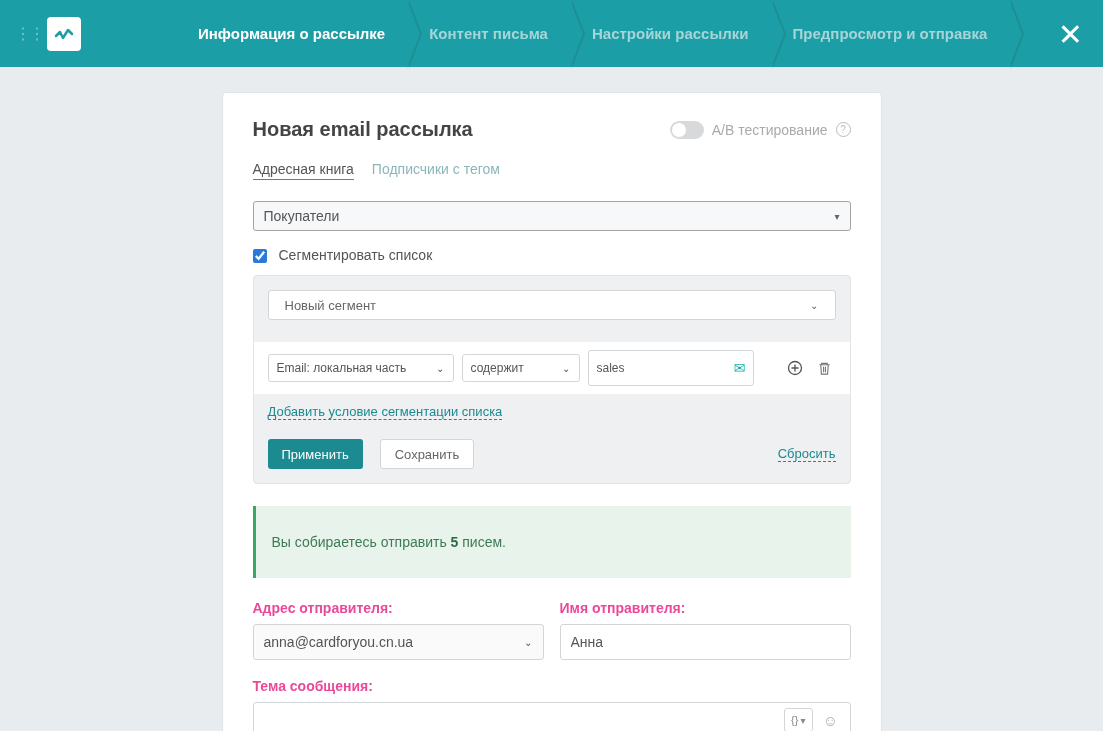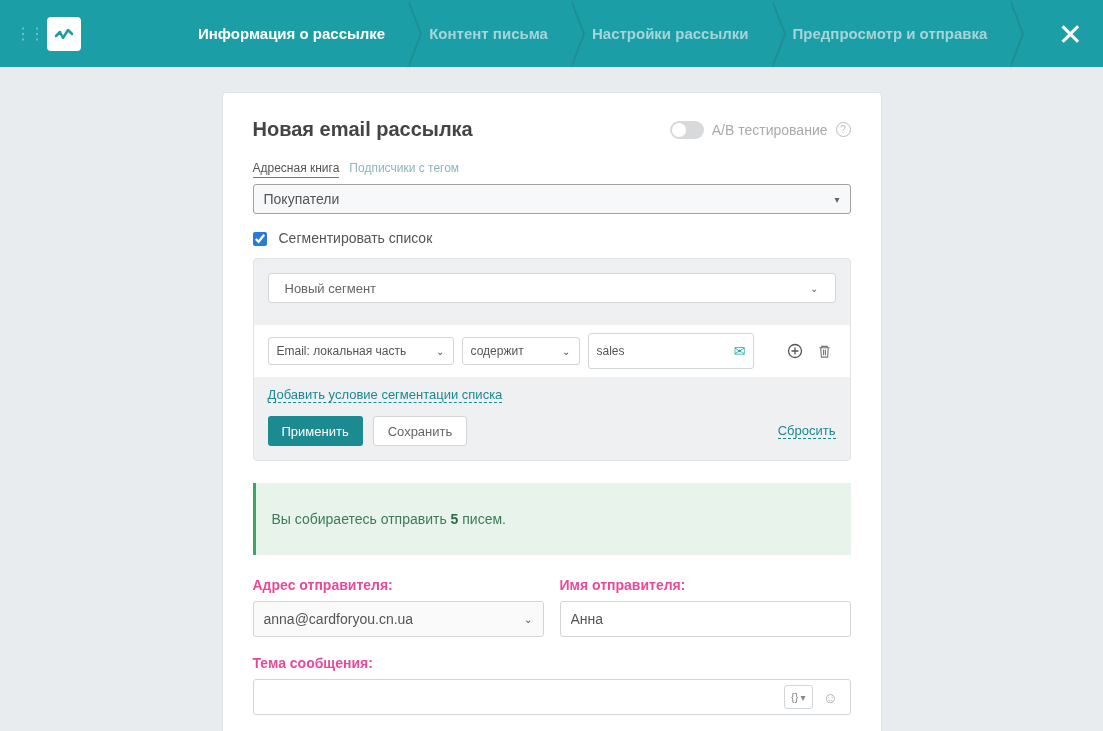--- a/index.html
+++ b/index.html
@@ -17,21 +17,21 @@
   .close-x { position: absolute; right: 20px; top: 50%; transform: translateY(-50%); color: #fff; font-size: 30px; font-weight: 300; cursor: pointer; }
   
   .card { width: 660px; margin: 25px auto 0; background: #fff; border: 1px solid #dfe3e6; border-radius: 4px; padding: 25px 30px 20px; }
   .card-head { display: flex; justify-content: space-between; align-items: center; margin-bottom: 20px; }
   .card-title { font-size: 20px; font-weight: 700; color: #444; }
   .ab-wrap { display: flex; align-items: center; gap: 8px; color: #aaa; font-size: 14px; }
   .switch { width: 34px; height: 18px; background: #d7d9db; border-radius: 10px; position: relative; }
   .switch::after { content: ""; position: absolute; width: 14px; height: 14px; background: #fff; border-radius: 50%; top: 2px; left: 2px; }
   .help-q { width: 15px; height: 15px; border: 1px solid #bbb; border-radius: 50%; display: inline-flex; align-items: center; justify-content: center; font-size: 10px; color: #bbb; }
   
-  .tabs { display: flex; gap: 10px; margin-bottom: 6px; font-size: 12px; }
+  .tabs { display: flex; gap: 18px; margin-bottom: 21px; font-size: 14px; }
   .tab { color: #8bb6b8; cursor: pointer; padding-bottom: 2px; }
   .tab.active { color: #555; border-bottom: 1px solid #777; }
   
   .select-box { width: 100%; height: 24px; border: 1px solid #a3a3a3; border-radius: 3px; background: #f7f8f9; padding: 14px 10px; display: flex; align-items: center; justify-content: space-between; color: #555; cursor: pointer; }
   .caret { font-size: 10px; color: #666; }
   
   .chk-row { display: flex; align-items: flex-end; gap: 12px; margin: 16px 0 12px; font-size: 14px; color: #555; }
   .chk { width: 14px; height: 14px; accent-color: #2a7ad9; }
   
   .seg-panel { background: #eef0f1; border: 1px solid #dfe3e6; border-radius: 4px; padding: 14px 14px 14px; }
@@ -40,21 +40,21 @@
   .rule-row { background: #fff; margin: 22px -14px 0 -14px; padding: 8px 14px; display: flex; align-items: center; gap: 8px; }
   .rule-sel { height: 28px; border: 1px solid #d2d6d9; border-radius: 3px; background: #fff; padding: 0 8px; font-size: 12px; color: #555; display: flex; align-items: center; justify-content: space-between; cursor: pointer; }
   .rule-sel.f1 { width: 186px; }
   .rule-sel.f2 { width: 118px; }
   .rule-input { height: 36px; border: 1px solid #d2d6d9; border-radius: 3px; padding: 0 30px 0 8px; font-size: 12px; color: #555; width: 166px; position: relative; }
   .rule-input-wrap { position: relative; }
   .mail-ic { position: absolute; right: 8px; top: 50%; transform: translateY(-50%); color: #13b0a3; font-size: 14px; }
   .ic-btn { width: 22px; height: 22px; display: flex; align-items: center; justify-content: center; color: #666; cursor: pointer; font-size: 16px; }
   .add-cond { margin-top: 10px; font-size: 13px; }
   .add-cond a { color: #1b8a91; border-bottom: 1px dashed #1b8a91; text-decoration: none; }
-  .seg-actions { display: flex; align-items: center; margin-top: 14px; gap: 10px; }
+  .seg-actions { display: flex; align-items: center; margin-top: 20px; gap: 17px; }
   .btn { height: 30px; padding: 0 14px; border-radius: 3px; font-size: 13px; display: inline-flex; align-items: center; cursor: pointer; border: none; }
   .btn-primary { background: #1b8a91; color: #fff; }
   .btn-plain { background: #fff; border: 1px solid #d2d6d9; color: #666; }
   .reset-link { margin-left: auto; color: #1b8a91; font-size: 13px; border-bottom: 1px dashed #1b8a91; cursor: pointer; }
   
   .banner { margin-top: 22px; background: #e8f3ec; border-left: 3px solid #3aa862; padding: 28px 16px; color: #3d7a55; font-size: 14px; }
   .banner b { color: #2b6a43; }
   
   .two-col { display: flex; gap: 16px; margin-top: 22px; }
   .col { flex: 1; }

